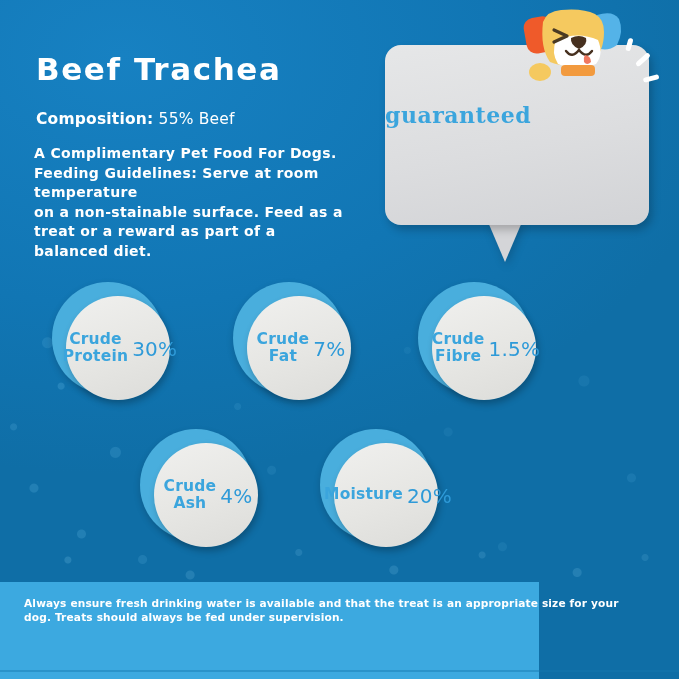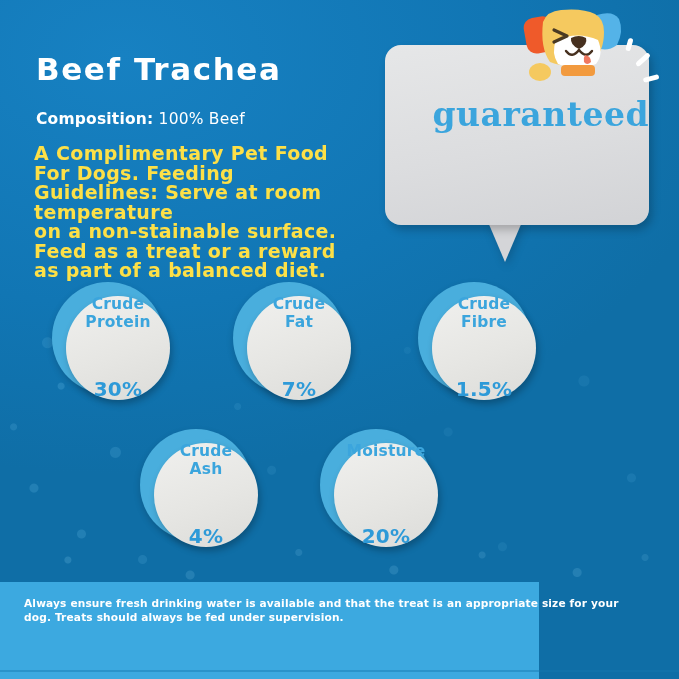--- a/index.html
+++ b/index.html
@@ -84,24 +84,24 @@
     letter-spacing: .2px;
     white-space: nowrap;
   }
   .composition b { font-weight: bold; margin-top: 48px; }
   .composition span.val { font-weight: normal; }
 
   .body-copy {
     position: absolute;
     left: 34px; top: 144px;
     width: 320px;
-    font-size: 19px;
+    font-size: 14px;
     font-weight: bold;
     line-height: 19.5px;
-    color: #fde047;
+    color: #ffffff;
     letter-spacing: .35px;
   }
 
   
   .bubble {
     position: absolute;
     left: 385px; top: 45px;
     width: 264px; height: 180px;
     border-radius: 16px;
     background: linear-gradient(170deg, #e6e7e8 0%, #dcdddf 55%, #d2d3d6 100%);
@@ -115,24 +115,24 @@
     border-left: 17px solid transparent;
     border-right: 17px solid transparent;
     border-top: 40px solid #d4d5d8;
     filter: drop-shadow(2px 4px 4px rgba(0,0,0,.18));
     z-index: 3;
   }
   .bubble-text {
     position: absolute;
     left: 0; top: 52px;
     width: 264px;
-    text-align: right;
+    text-align: left;
     font-family: "DejaVu Serif", serif;
     font-weight: bold;
-    font-size: 33px;
+    font-size: 22px;
     line-height: 36px;
     color: #3ba5dd;
     letter-spacing: .5px;
   }
 
   
   .dog { position: absolute; left: 523px; top: 8px; width: 160px; height: 80px; z-index: 5; }
 
   
   .badge {
@@ -149,37 +149,37 @@
     box-shadow: 0 3px 7px rgba(0,0,0,.16);
   }
   .badge .disc {
     position: absolute;
     left: 4px; top: 4px;
     width: 104px; height: 104px;
     border-radius: 50%;
     background: linear-gradient(160deg, #f0f0ee 0%, #e6e6e3 55%, #dcdcd9 100%);
     box-shadow: 2px 4px 7px rgba(0,0,0,.25);
     display: flex;
-    flex-direction: column;
+    flex-direction: row;
     align-items: center;
-    justify-content: space-between;
+    justify-content: center;
     text-align: center;
   }
   .badge .bname {
     font-size: 15.5px;
     font-weight: bold;
     color: #3ba5dd;
     line-height: 17.5px;
     letter-spacing: .2px;
     padding: 0 4px;
   }
   .badge .bval {
     margin-top: 3px;
     font-size: 20px;
-    font-weight: bold;
+    font-weight: normal;
     color: #2e9ad8;
     line-height: 21px;
     letter-spacing: .2px;
   }
   .badge.energy .bval {
     font-family: "DejaVu Serif", serif;
     font-size: 15.5px;
     line-height: 17px;
   }
 
@@ -213,21 +213,21 @@
 
 <div id="label">
 
   <div class="bg-base"></div>
   <div class="bg-speckle"></div>
   <div class="bg-speckle2"></div>
 
   <div class="title">Beef Trachea</div>
 
   <div class="composition">
-    <b>Composition:</b><span class="val"> 100% Beef</span>
+    <b>Composition:</b><span class="val"> 55% Beef</span>
   </div>
 
   <div class="body-copy">A Complimentary Pet Food For Dogs.  Feeding Guidelines: Serve at room temperature<br>on a non-stainable surface. Feed as a treat or a reward as part of a balanced diet.</div>
 
   <div class="bubble-tail"></div>
   <div class="bubble">
     <div class="bubble-text">
       <div>guaranteed</div>
     </div>
   </div>

